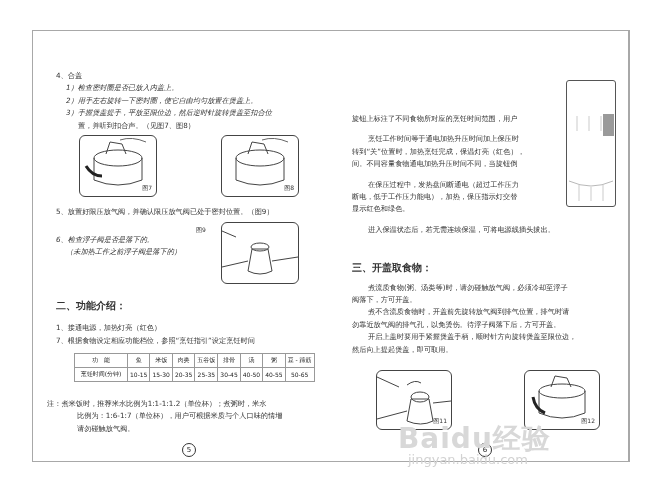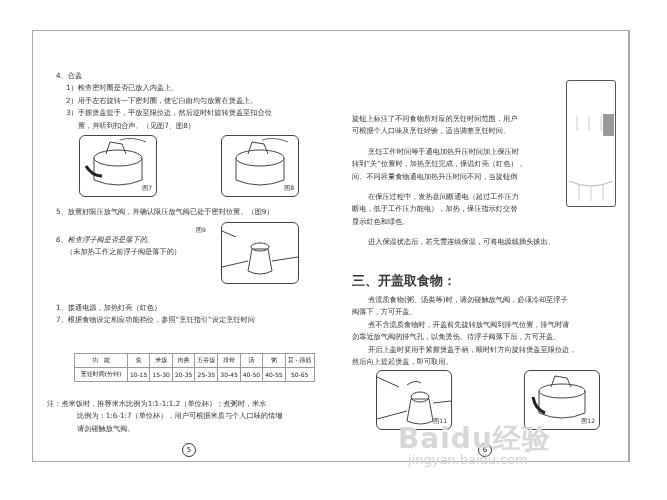--- a/index.html
+++ b/index.html
@@ -5,24 +5,24 @@
   html, body { margin:0; padding:0; background:#ffffff; }
   body { width:667px; height:500px; position:relative; overflow:hidden;
          font-family:"DejaVu Sans", sans-serif; color:#222; }
   .frame { position:absolute; left:32px; top:30px; width:596px; height:432px;
            border:1px solid #a8a8a8; border-right:none; box-sizing:border-box; }
   .frame-right { position:absolute; left:628px; top:30px; width:4px; height:432px; border-left:2px solid #a8a8a8; }
   .page { position:absolute; font-size:7.2px; line-height:12.4px; color:#333; }
   .left { left:56px; top:70px; width:280px; }
   .right { left:352px; top:71px; width:270px;margin-top:42px; }
   .line { white-space:nowrap; }
-  .ind1 { padding-left:10px; }
+  .ind1 { padding-left:10px;font-style:italic; }
   .ind2 { padding-left:22px; }
   .para { text-indent:16px; }
-  .heading { font-weight:bold; font-size:13px; margin-top:4px; margin-bottom:4px; }
+  .heading { font-weight:bold; font-size:10px; margin-top:4px; margin-bottom:4px; }
   .fig { position:absolute; border:1.2px solid #444; border-radius:6px; background:#fff; }
   .figlabel { position:absolute; right:4px; bottom:3px; font-size:6px; color:#333; }
   table.cook { border-collapse:collapse; font-size:6px; position:absolute; }
   table.cook td { border:1px solid #999; padding:1px 2px; text-align:center; height:11px; white-space:nowrap; }
   .pagenum { position:absolute; width:12px; height:12px; border:1px solid #333; border-radius:50%;
              font-size:7px; line-height:12px; text-align:center; }
   .watermark { position:absolute; left:398px; top:420px; color:#d8d8d8; font-weight:bold; }
   .wm-logo { font-size:28px; letter-spacing:1px; }
   .wm-url { position:absolute; left:10px; top:32px; font-size:13px; white-space:nowrap; color:#d2d2d2; font-weight:normal; }
   .panel { position:absolute; left:566px; top:80px; width:48px; height:125px; border:1.2px solid #555; border-radius:3px; }
@@ -75,20 +75,21 @@
 <div class="fig" style="left:221px;top:222px;width:76px;height:60px;">
   <svg width="76" height="60">
     <path d="M0 8 L14 14" stroke="#444" stroke-width="1" fill="none"></path>
     <path d="M26 48 Q38 54 50 48 L46 26 L30 26 Z" fill="none" stroke="#444" stroke-width="1"></path>
     <ellipse cx="38" cy="24" rx="9" ry="4" fill="none" stroke="#444" stroke-width="1"></ellipse>
     <path d="M0 44 L26 38 M50 38 L76 34" stroke="#444" stroke-width="1" fill="none"></path>
   </svg>
 </div>
 
 <div class="page" style="left:56px;top:296px;width:290px;">
+  <div class="heading">二、功能介绍：</div>
   <div style="height:6px;"></div>
   <div class="line">1、接通电源，加热灯亮（红色）</div>
   <div class="line">7、根据食物设定相应功能档位，参照“烹饪指引”设定烹饪时间</div>
 </div>
 
 <table class="cook" style="left:74px;top:353px;">
   <tbody>
       <tr>
     <td style="width:48px;">功　能</td>
     <td>鱼</td>
@@ -117,21 +118,20 @@
 <div class="page" style="left:47px;top:398px;width:290px;">
   <div class="line">注：煮米饭时，推荐米水比例为1:1-1:1.2（单位杯）；煮粥时，米水</div>
   <div class="line" style="padding-left:30px;">比例为：1:6-1:7（单位杯），用户可根据米质与个人口味的情增</div>
   <div class="line" style="padding-left:30px;">请勿碰触放气阀。</div>
 </div>
 
 <div class="pagenum" style="left:182px;top:443px;">5</div>
 
 <div class="page right">
   <div class="line">旋钮上标注了不同食物所对应的烹饪时间范围，用户</div>
-  <div class="line">可根据个人口味及烹饪经验，适当调整烹饪时间。</div>
   <div style="height:8px;"></div>
   <div class="line para">烹饪工作时间等于通电加热升压时间加上保压时</div>
   <div class="line">转到“关”位置时，加热烹饪完成，保温灯亮（红色），</div>
   <div class="line">间。不同容量食物通电加热升压时间不同，当旋钮倒</div>
   <div style="height:8px;"></div>
   <div class="line para">在保压过程中，发热盘间断通电（超过工作压力</div>
   <div class="line">断电，低于工作压力能电），加热，保压指示灯交替</div>
   <div class="line">显示红色和绿色。</div>
   <div style="height:8px;"></div>
   <div class="line para">进入保温状态后，若无需连续保温，可将电源线插头拔出。</div>

